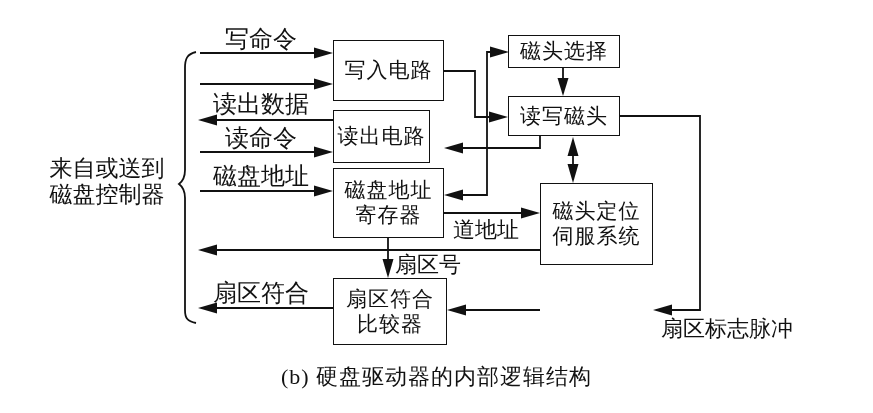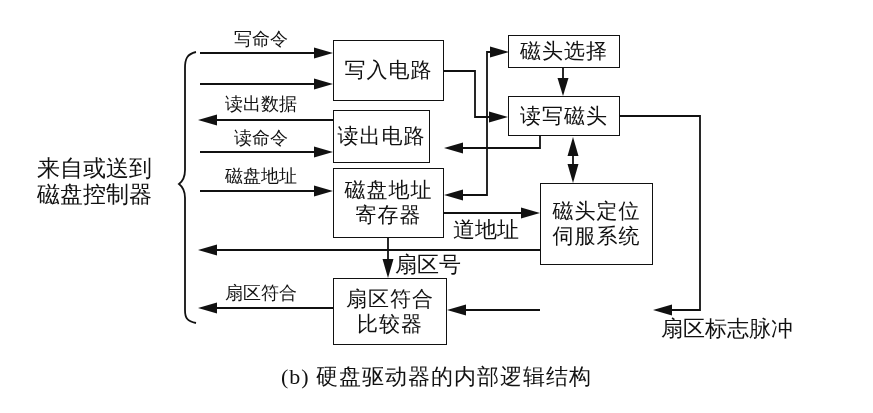--- a/index.html
+++ b/index.html
@@ -22,31 +22,32 @@
     display:flex;align-items:center;justify-content:center;
     text-align:center;
     font-size:21px;line-height:25px;
     white-space:pre-line;
     letter-spacing:1px;
   }
   .sig-label{
     position:absolute;
     left:190px;width:142px;height:25px;
     text-align:center;
-    font-size:18px;line-height:25px;
+    font-size:24px;line-height:25px;
     white-space:nowrap;
   }
   .free-label{
     position:absolute;
     font-size:22px;line-height:25px;
     white-space:nowrap;
   }
   .brace-label{
     position:absolute;
     left:37px;top:156px;width:140px;
+    text-align:center;
     font-size:23px;line-height:26px;
     white-space:pre-line;
   }
   .caption{
     position:absolute;
     left:0;right:0;top:362px;
     text-align:center;
     font-size:22px;
     letter-spacing:1px;
   }

